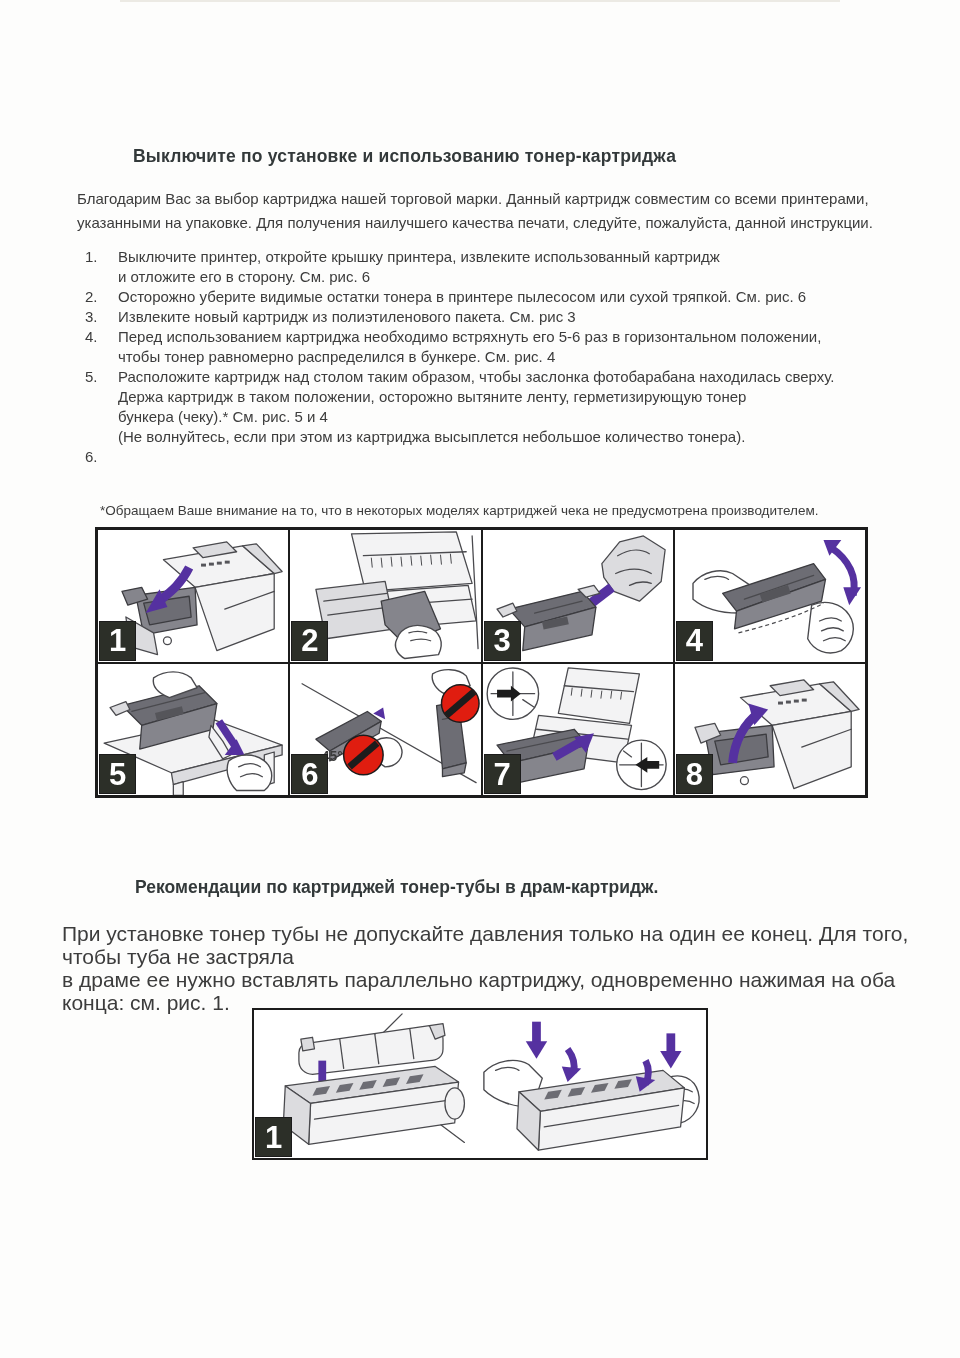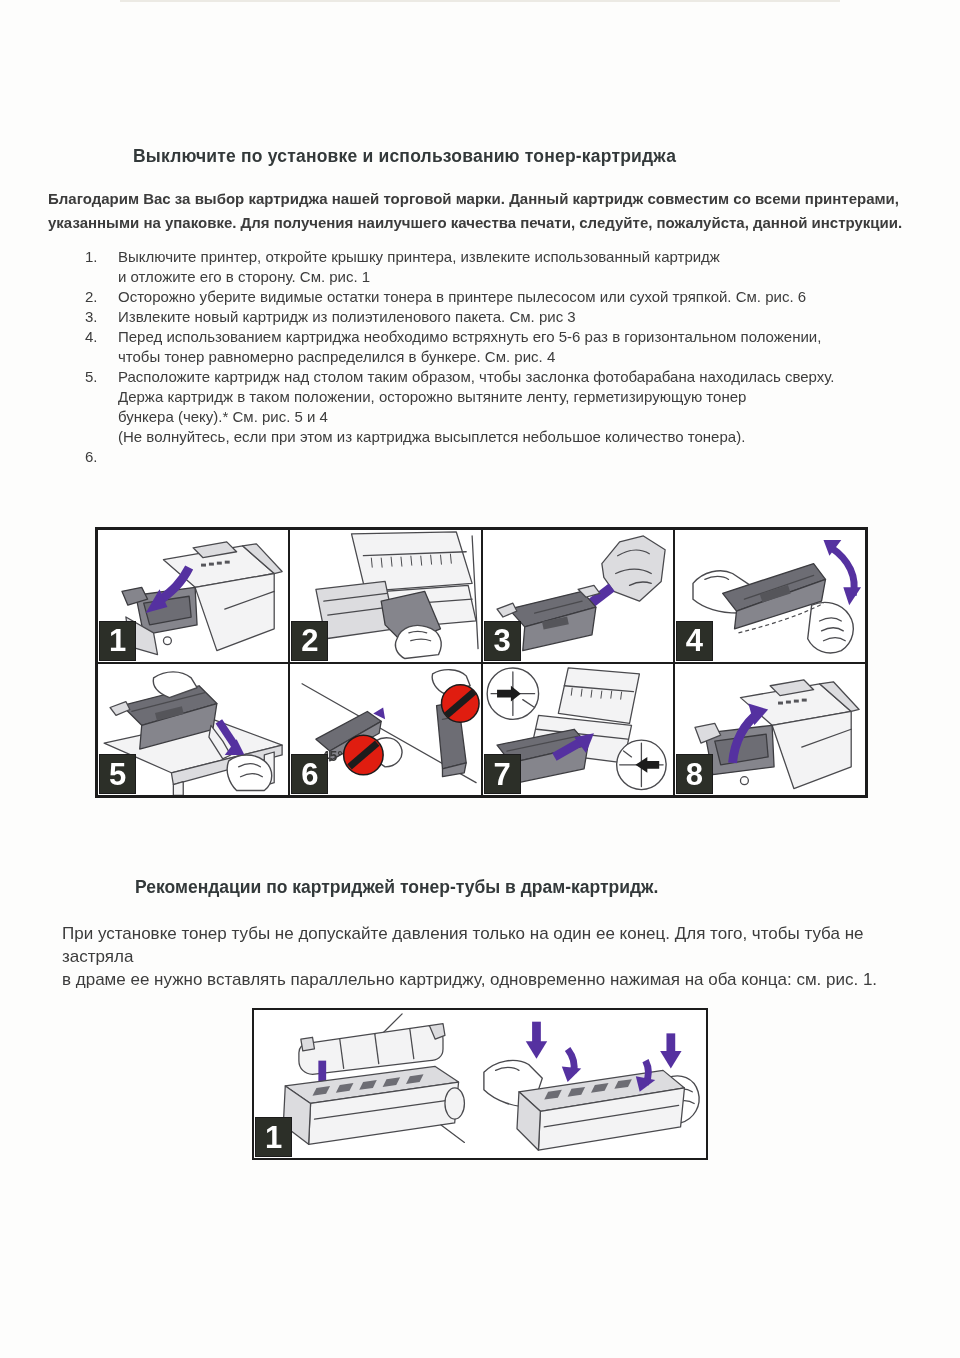--- a/index.html
+++ b/index.html
@@ -12,24 +12,23 @@
     overflow:hidden;
   }
   .page{position:absolute;inset:0;}
   .scan-edge{position:absolute;top:0;left:120px;width:720px;height:2px;background:#eceae4;}
   .title{
     position:absolute;left:133px;top:146px;
     font-size:17.5px;font-weight:bold;color:#33393a;
     letter-spacing:.2px;
   }
   .intro{
-    position:absolute;left:48px;top:187px;width:860px;
+    position:absolute;left:77px;top:187px;width:860px;
     font-size:15px;line-height:23.5px;color:#3c3c3c;
     white-space:pre-line;
-    font-weight:bold;
   }
   .ins-list{position:absolute;left:85px;top:247px;width:835px;font-size:15px;line-height:20px;color:#3c3c3c;}
   .ins-item{display:flex;}
   .ins-num{width:33px;flex:0 0 33px;}
   .ins-text{white-space:pre-line;}
   .footnote{
     position:absolute;left:100px;top:503px;
     font-size:13.5px;color:#3c3c3c;
   }
   .figgrid{
@@ -45,21 +44,21 @@
     display:flex;align-items:center;justify-content:center;
     font-size:31px;font-weight:bold;line-height:1;
     border:1px solid #1c1c1c;box-sizing:border-box;
   }
   .h2{
     position:absolute;left:135px;top:877px;
     font-size:17.5px;font-weight:bold;color:#33393a;
   }
   .para2{
     position:absolute;left:62px;top:922px;width:860px;
-    font-size:17px;line-height:23px;color:#3c3c3c;white-space:pre-line;
+    font-size:21px;line-height:23px;color:#3c3c3c;white-space:pre-line;
   }
   .fig1{
     position:absolute;left:252px;top:1008px;width:456px;height:152px;
     border:2px solid #1c1c1c;background:#fff;box-sizing:border-box;
   }
   .fig1 svg{position:absolute;inset:0;width:100%;height:100%;}
   
   .ln{fill:none;stroke:#4a4a4e;stroke-width:1.3;stroke-linejoin:round;stroke-linecap:round;}
   .f-light{fill:#f3f3f4;stroke:#4a4a4e;stroke-width:1.3;stroke-linejoin:round;}
   .f-mid{fill:#dcdcdf;stroke:#4a4a4e;stroke-width:1.3;stroke-linejoin:round;}
@@ -81,21 +80,21 @@
 
   <div class="title">Выключите по установке и использованию тонер-картриджа</div>
 
   <div class="intro">Благодарим Вас за выбор картриджа нашей торговой марки. Данный картридж совместим со всеми принтерами,
 указанными на упаковке. Для получения наилучшего качества печати, следуйте, пожалуйста, данной инструкции.</div>
 
   <div class="ins-list">
     <div class="ins-item">
       <span class="ins-num">1.</span>
       <span class="ins-text">Выключите принтер, откройте крышку принтера, извлеките использованный картридж
-и отложите его в сторону. См. рис. 1</span>
+и отложите его в сторону. См. рис. 6</span>
     </div>
     <div class="ins-item">
       <span class="ins-num">2.</span>
       <span class="ins-text">Осторожно уберите видимые остатки тонера в принтере пылесосом или сухой тряпкой. См. рис. 6</span>
     </div>
     <div class="ins-item">
       <span class="ins-num">3.</span>
       <span class="ins-text">Извлеките новый картридж из полиэтиленового пакета. См. рис 3</span>
     </div>
     <div class="ins-item">
@@ -108,20 +107,21 @@
       <span class="ins-text">Расположите картридж над столом таким образом, чтобы заслонка фотобарабана находилась сверху.
 Держа картридж в таком положении, осторожно вытяните ленту, герметизирующую тонер
 бункера (чеку).* См. рис. 5 и 4
 (Не волнуйтесь, если при этом из картриджа высыплется небольшое количество тонера).</span>
     </div>
     <div class="ins-item">
       <span class="ins-num">6.</span>
     </div>
   </div>
 
+  <div class="footnote">*Обращаем Ваше внимание на то, что в некоторых моделях картриджей чека не предусмотрена производителем.</div>
 
   <div class="figgrid">
 
     <div class="cell">
       <svg viewBox="0 0 192 133">
         <polygon class="f-light" points="66,30 146,16 178,44 98,58"></polygon>
         <polygon class="f-mid" points="146,16 160,14 186,42 178,44"></polygon>
         <polygon class="f-light" points="98,58 178,44 178,100 120,122"></polygon>
         <line class="ln" x1="178" y1="62" x2="128" y2="80"></line>
         <rect x="104" y="34" width="5" height="3" fill="#55555a"></rect>

